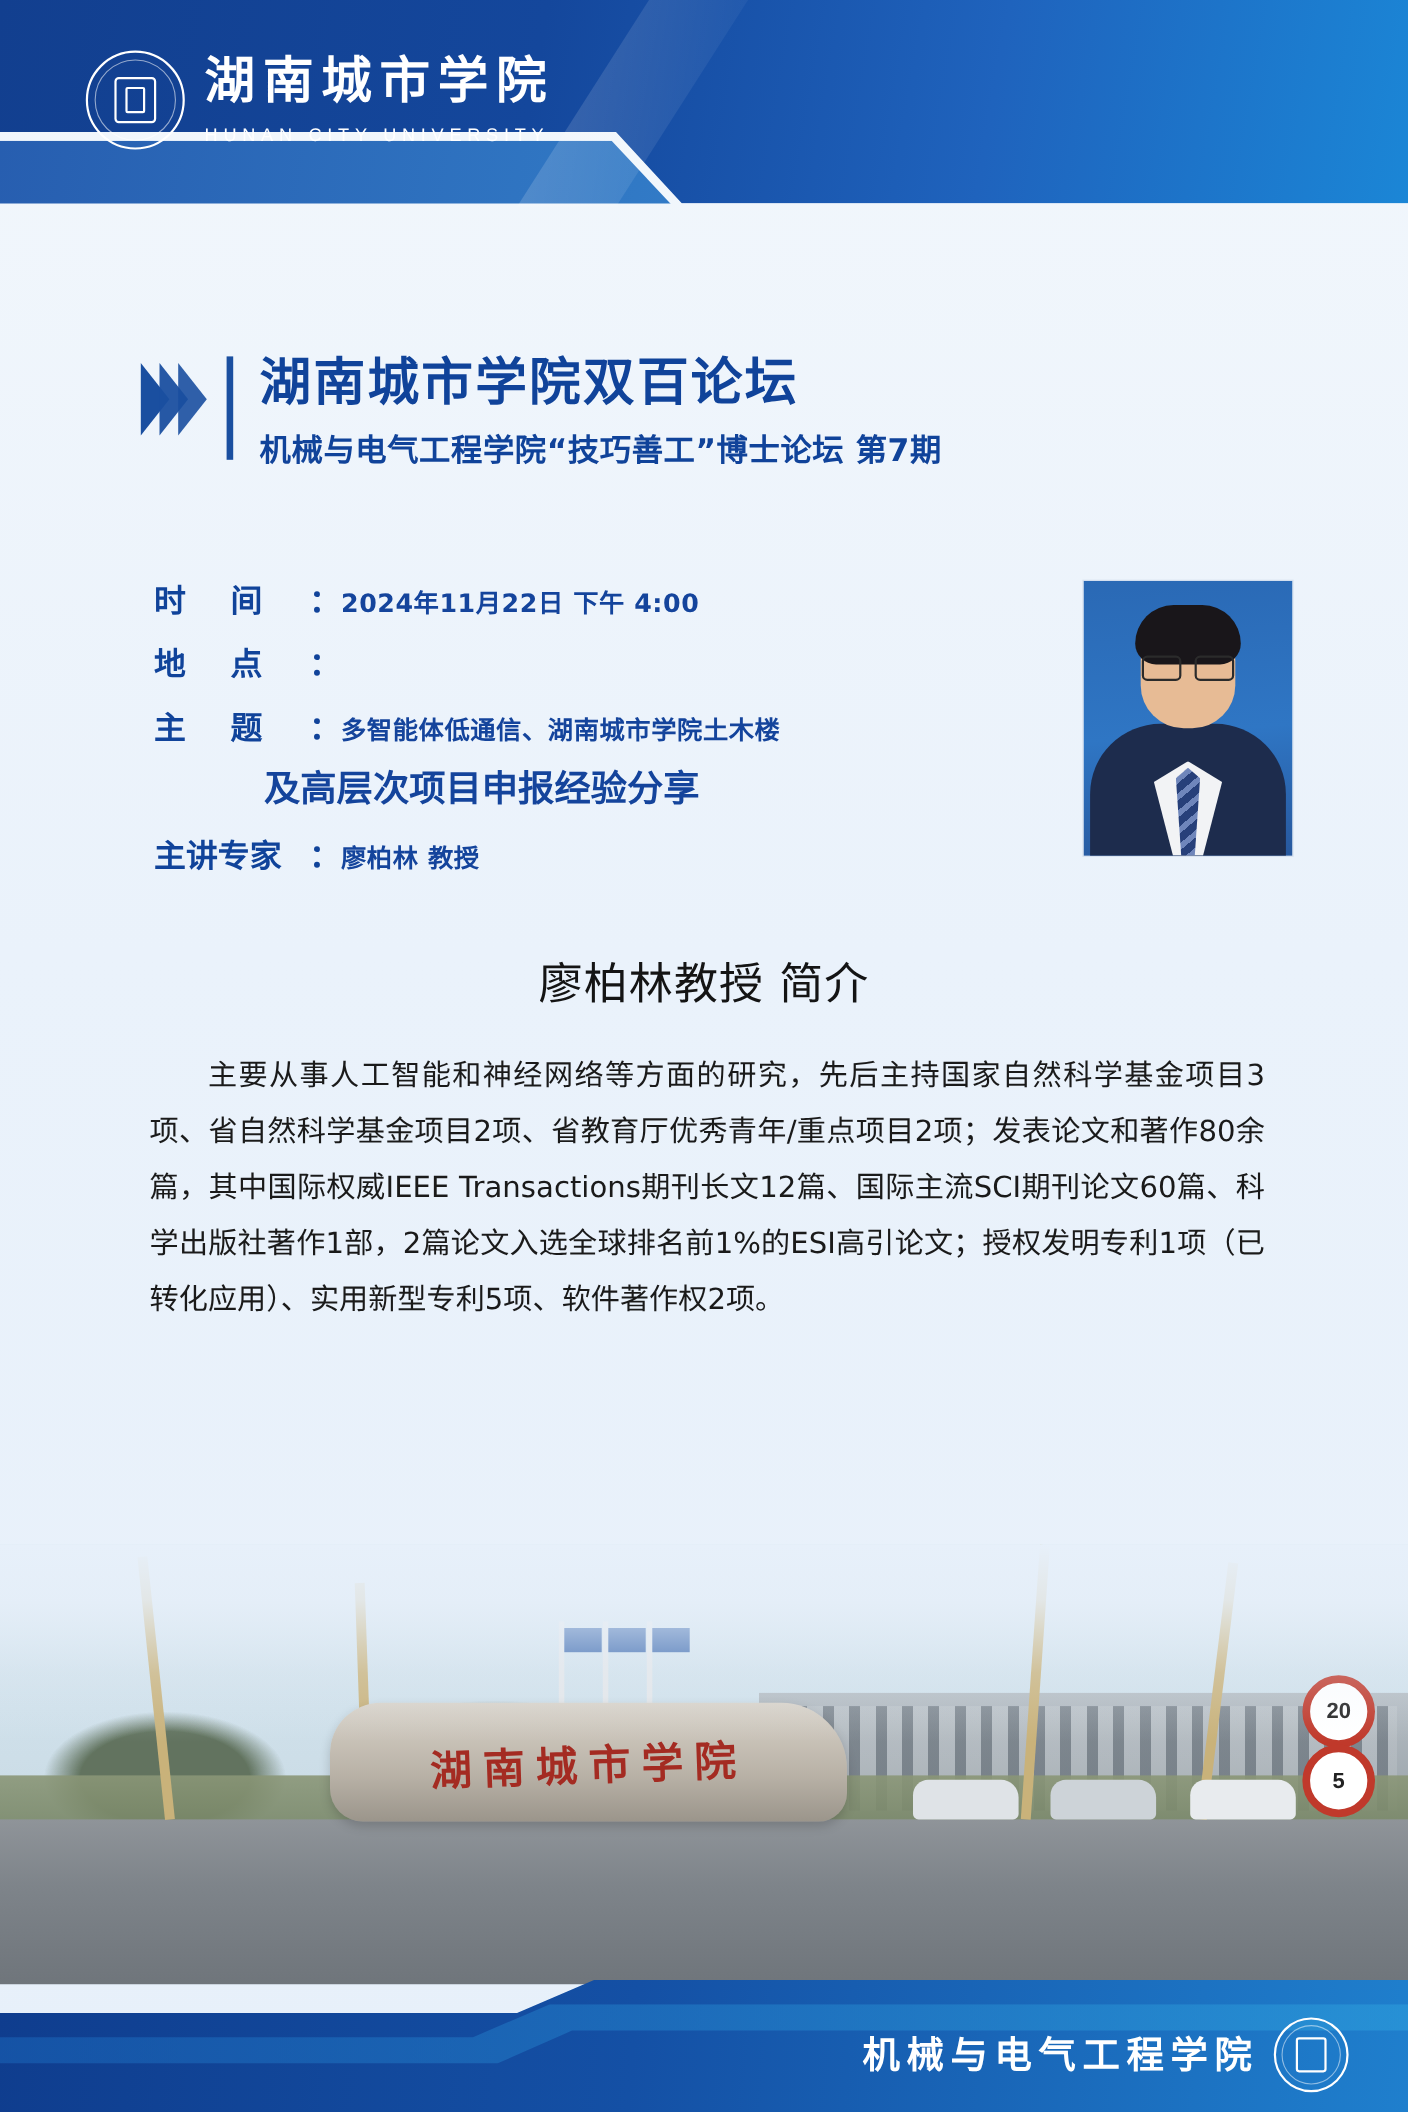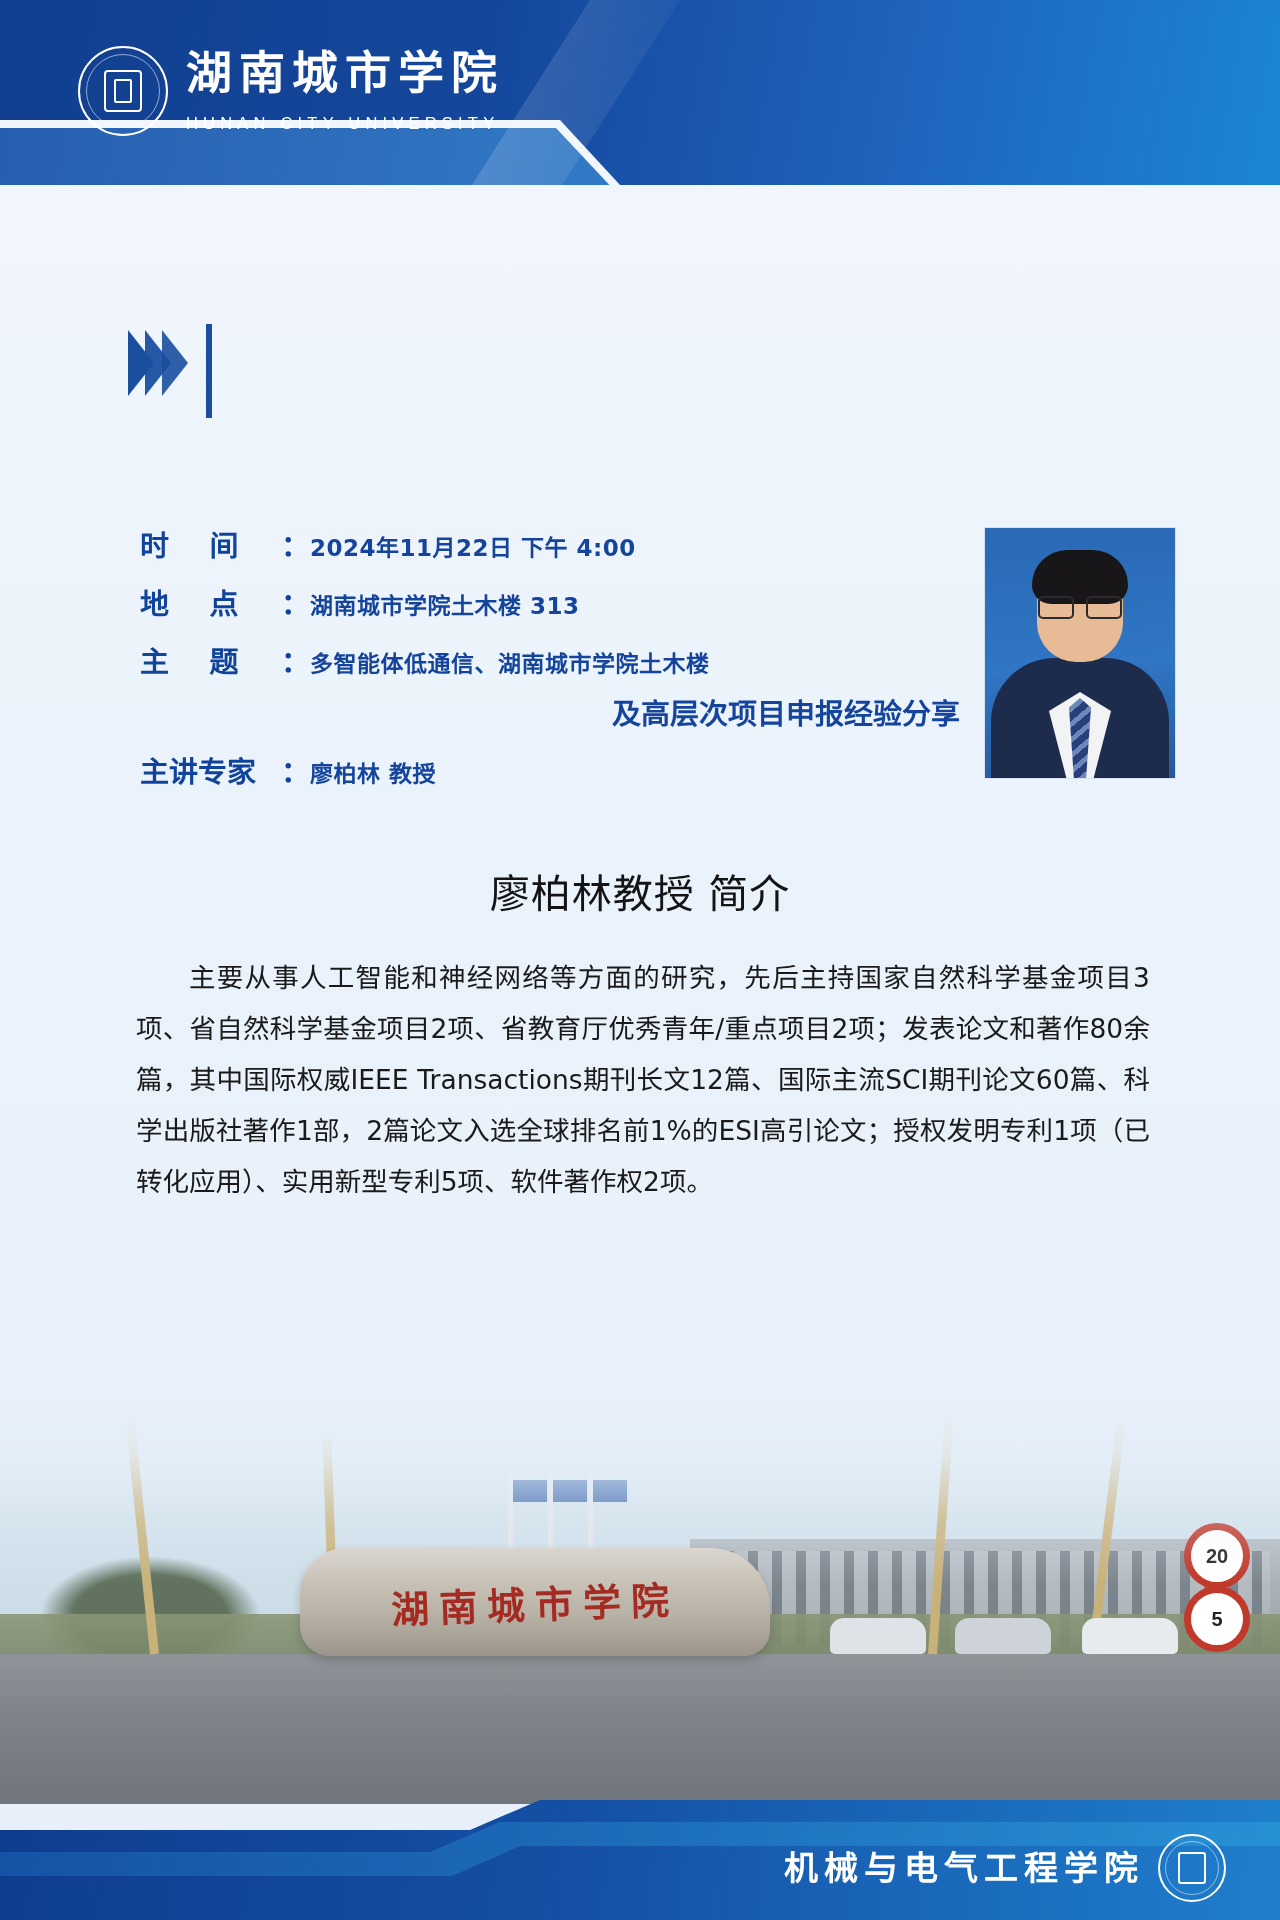--- a/index.html
+++ b/index.html
@@ -185,28 +185,27 @@
     justify-content: space-between;
   }
   .info-label .lbl-colon { margin-left: 2px; }
   .info-value {
     font-size: 23px;
     font-weight: 700;
     color: #14449c;
     letter-spacing: 0.5px;
   }
   .info-cont {
-    margin-left: 72px;
-    font-size: 29px;
+    margin-left: 100px;
+    font-size: 33px;
     font-weight: 700;
     color: #14449c;
     margin-top: -6px;
     margin-bottom: 16px;
     font-family: "DejaVu Sans", "Liberation Sans", sans-serif;
-    text-align: right;
   }
 
   .portrait {
     position: absolute;
     right: 122px;
     top: 527px;
     width: 190px;
     height: 250px;
     border: 1px solid #d7e2ef;
     background: linear-gradient(175deg, #2a69b5 0%, #2f76c4 55%, #27589e 100%);
@@ -506,40 +505,43 @@
     </div>
   </div>
 
   <div class="title-block">
     <div class="chevrons">
       <div class="chev c1"></div>
       <div class="chev c2"></div>
       <div class="chev c3"></div>
     </div>
     <div class="title-rule"></div>
+    <div class="title-texts">
+      <div class="title-main">湖南城市学院双百论坛</div>
+      <div class="title-sub">机械与电气工程学院“技巧善工”博士论坛  第7期</div>
+    </div>
   </div>
 
   <div class="info">
 
     <div class="info-row">
       <div class="info-label">
         <span>时</span>
         <span>间</span>
         <span class="lbl-colon">：</span>
       </div>
       <div class="info-value">2024年11月22日 下午 4:00</div>
     </div>
 
     <div class="info-row">
       <div class="info-label">
         <span>地</span>
         <span>点</span>
         <span class="lbl-colon">：</span>
       </div>
-      <div class="info-value">湖南城市学院土木楼 313</div>
     </div>
 
     <div class="info-row">
       <div class="info-label">
         <span>主</span>
         <span>题</span>
         <span class="lbl-colon">：</span>
       </div>
       <div class="info-value">多智能体低通信、湖南城市学院土木楼</div>
     </div>

